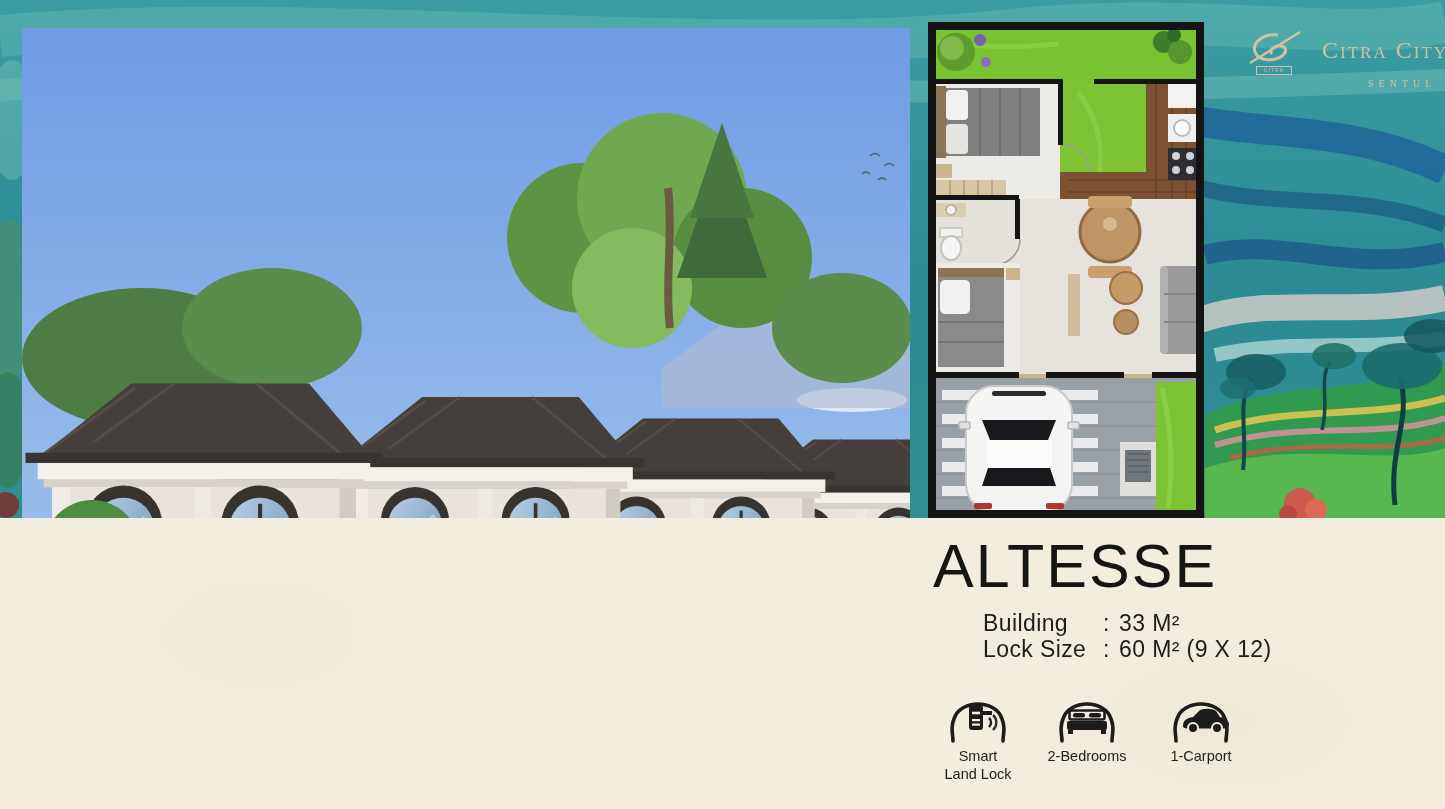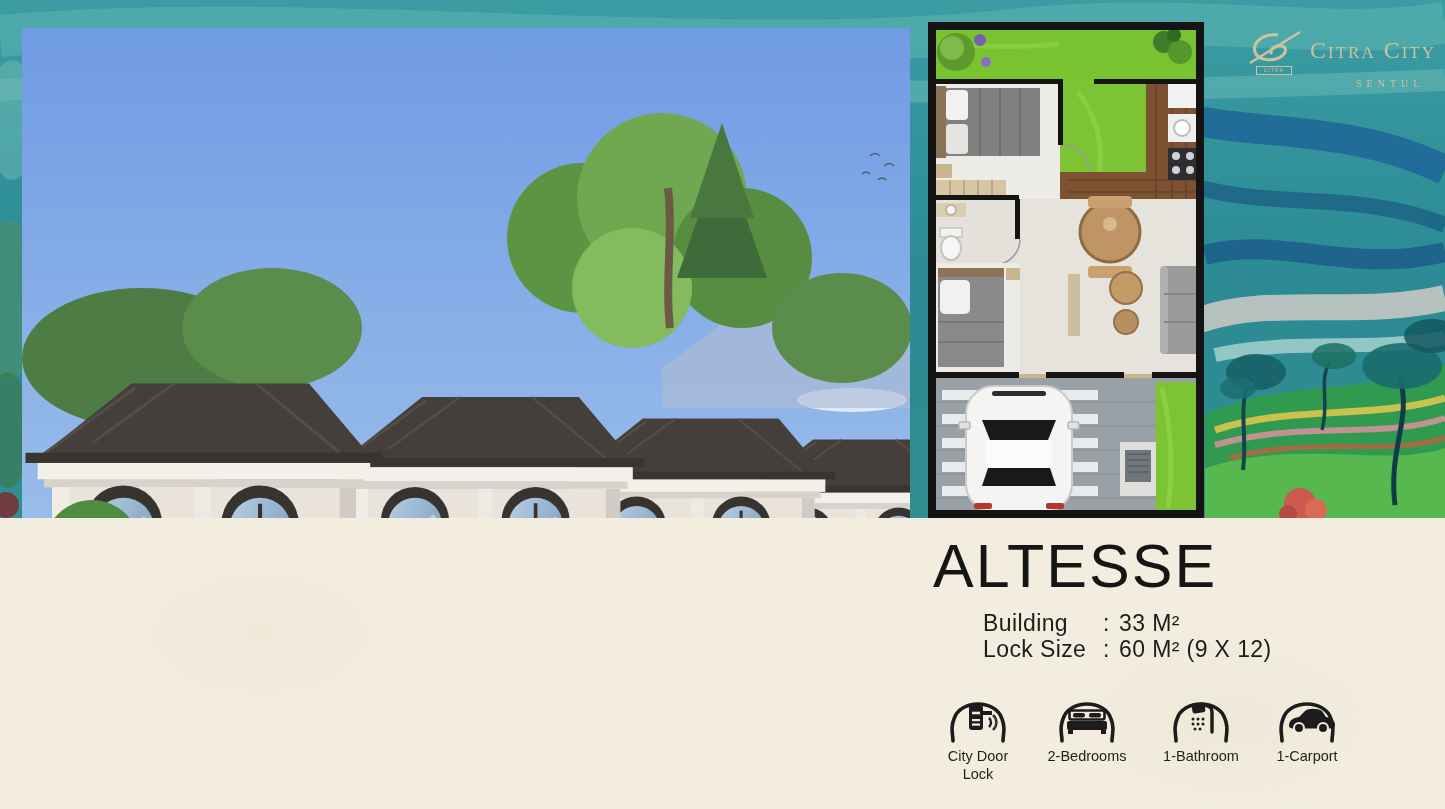--- a/index.html
+++ b/index.html
@@ -1,21 +1,21 @@
 <!DOCTYPE html>
 <html><head>
 <meta charset="utf-8">
 <style>
   html,body{margin:0;padding:0;background:#f2eddf;}
   .stage{position:relative;width:1445px;height:809px;overflow:hidden;background:#f2eddf;
          font-family:"Liberation Sans", sans-serif;}
   .bg-art{position:absolute;left:0;top:0;width:1445px;height:520px;}
   .hero{position:absolute;left:22px;top:28px;width:888px;height:753px;}
   .plan{position:absolute;left:928px;top:22px;width:276px;height:496px;}
-  .logo{position:absolute;left:1248px;top:26px;width:186px;display:flex;align-items:flex-start;gap:8px;color:#cfc2a0;}
+  .logo{position:absolute;left:1248px;top:26px;width:186px;display:flex;align-items:flex-start;gap:20px;color:#cfc2a0;}
   .logo .mark{position:relative;width:54px;height:54px;flex:0 0 auto;}
   .logo .mark .mark-label{position:absolute;left:8px;top:40px;width:34px;text-align:center;
         font-size:5px;letter-spacing:1px;border:1px solid #cfc2a0;padding:1px 0;line-height:1;}
   .logo .words{padding-top:12px;}
   .brand-name{font-family:"Liberation Serif", serif;font-variant:small-caps;font-size:24px;
         letter-spacing:2px;white-space:nowrap;line-height:1;}
   .brand-sub{font-family:"Liberation Serif", serif;font-size:10px;letter-spacing:5px;
         margin-top:17px;padding-left:46px;line-height:1;}
   .panel{position:absolute;left:0;top:518px;width:1445px;height:291px;background:#f2eddf;}
   .panel::after{content:"";position:absolute;inset:0;opacity:.5;background:
@@ -387,52 +387,36 @@
       <svg width="66" height="58" viewBox="0 0 64 58">
         <path d="M7,55 C7,47 4,43 8,33 C14,13 50,13 56,33 C60,43 57,47 57,55" fill="none" stroke="#1c1c1c" stroke-width="3.6" stroke-linecap="round"></path>
         <rect x="23" y="19" width="14" height="25" rx="3" fill="#1c1c1c"></rect>
         <rect x="26" y="25" width="20" height="4" fill="#1c1c1c"></rect>
         <rect x="26" y="25.7" width="8" height="2.6" fill="#f2eddf"></rect>
         <rect x="26" y="33" width="8" height="2.2" fill="#f2eddf"></rect>
         <rect x="26" y="37.5" width="8" height="2.2" fill="#f2eddf"></rect>
         <path d="M43,32 a6,6 0 0 1 0,9" fill="none" stroke="#1c1c1c" stroke-width="2.4"></path>
         <path d="M47,29 a10,10 0 0 1 0,15" fill="none" stroke="#1c1c1c" stroke-width="2.4" opacity=".9"></path>
       </svg>
-      <div class="f-label">City Door Lock</div>
+      <div class="f-label">Smart Land Lock</div>
     </div>
 
     <div class="feature f-bed">
       <svg width="66" height="58" viewBox="0 0 64 58">
         <path d="M7,55 C7,47 4,43 8,33 C14,13 50,13 56,33 C60,43 57,47 57,55" fill="none" stroke="#1c1c1c" stroke-width="3.6" stroke-linecap="round"></path>
         <rect x="14.5" y="24.5" width="35" height="9" rx="2" fill="none" stroke="#1c1c1c" stroke-width="2.6"></rect>
         <rect x="18" y="27" width="12" height="4.6" rx="2" fill="#1c1c1c"></rect>
         <rect x="34" y="27" width="12" height="4.6" rx="2" fill="#1c1c1c"></rect>
         <rect x="12" y="35" width="40" height="9" rx="2" fill="#1c1c1c"></rect>
         <rect x="13" y="44" width="5" height="4" fill="#1c1c1c"></rect>
         <rect x="46" y="44" width="5" height="4" fill="#1c1c1c"></rect>
       </svg>
       <div class="f-label">2-Bedrooms</div>
     </div>
 
-    <div class="feature f-bath">
-      <svg width="66" height="58" viewBox="0 0 64 58">
-        <path d="M7,55 C7,47 4,43 8,33 C14,13 50,13 56,33 C60,43 57,47 57,55" fill="none" stroke="#1c1c1c" stroke-width="3.6" stroke-linecap="round"></path>
-        <path d="M43,46 L43,26 C43,20 37,18 32,21" fill="none" stroke="#1c1c1c" stroke-width="3.4" stroke-linecap="round"></path>
-        <rect x="23" y="17" width="13" height="10" rx="2.5" fill="#1c1c1c" transform="rotate(-8 29 22)"></rect>
-        <circle cx="24" cy="33" r="1.5" fill="#1c1c1c"></circle>
-          <circle cx="29" cy="33" r="1.5" fill="#1c1c1c"></circle>
-          <circle cx="34" cy="33" r="1.5" fill="#1c1c1c"></circle>
-        <circle cx="24" cy="38" r="1.5" fill="#1c1c1c"></circle>
-          <circle cx="29" cy="38" r="1.5" fill="#1c1c1c"></circle>
-          <circle cx="34" cy="38" r="1.5" fill="#1c1c1c"></circle>
-        <circle cx="26" cy="43" r="1.5" fill="#1c1c1c"></circle>
-          <circle cx="31" cy="43" r="1.5" fill="#1c1c1c"></circle>
-      </svg>
-      <div class="f-label">1-Bathroom</div>
-    </div>
 
     <div class="feature f-car">
       <svg width="66" height="58" viewBox="0 0 64 58">
         <path d="M7,55 C7,47 4,43 8,33 C14,13 50,13 56,33 C60,43 57,47 57,55" fill="none" stroke="#1c1c1c" stroke-width="3.6" stroke-linecap="round"></path>
         <path d="M14,40 C14,34 18,32 24,31 L30,25 C33,22 43,22 47,25 L51,31 C57,32 60,35 60,39 C60,41 58,42.5 55,42.5 L18,42.5 C15.5,42.5 14,41.5 14,40 Z" fill="#1c1c1c"></path>
         <circle cx="24" cy="42" r="5" fill="#1c1c1c" stroke="#f2eddf" stroke-width="2"></circle>
         <circle cx="48" cy="42" r="5" fill="#1c1c1c" stroke="#f2eddf" stroke-width="2"></circle>
       </svg>
       <div class="f-label">1-Carport</div>
     </div>

